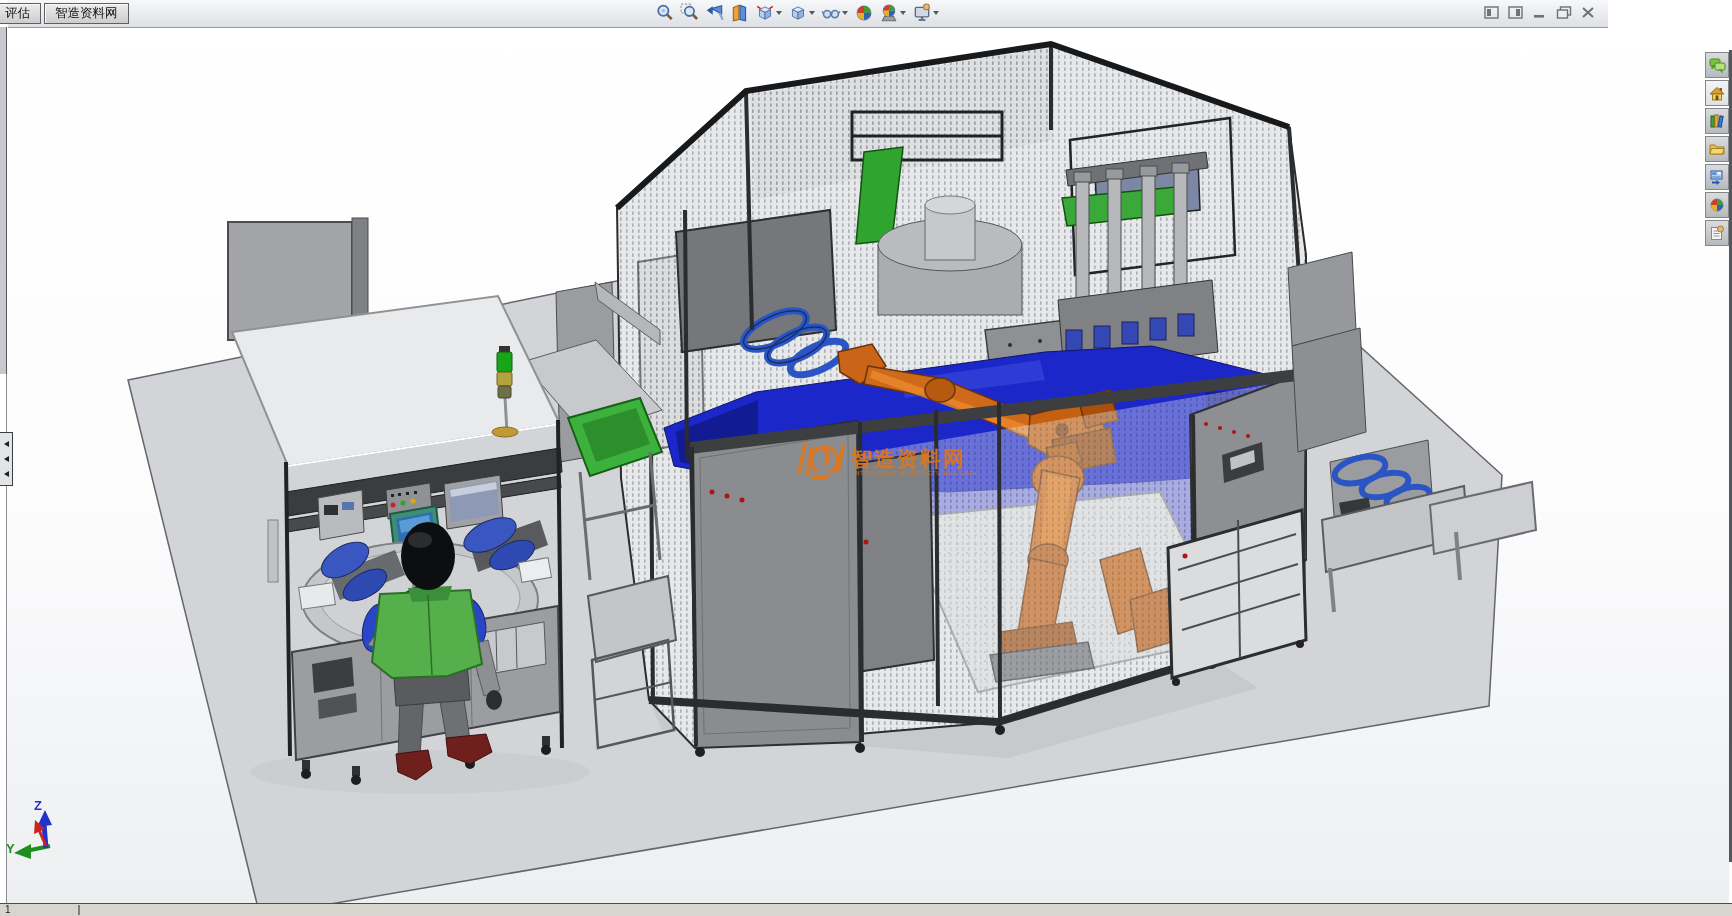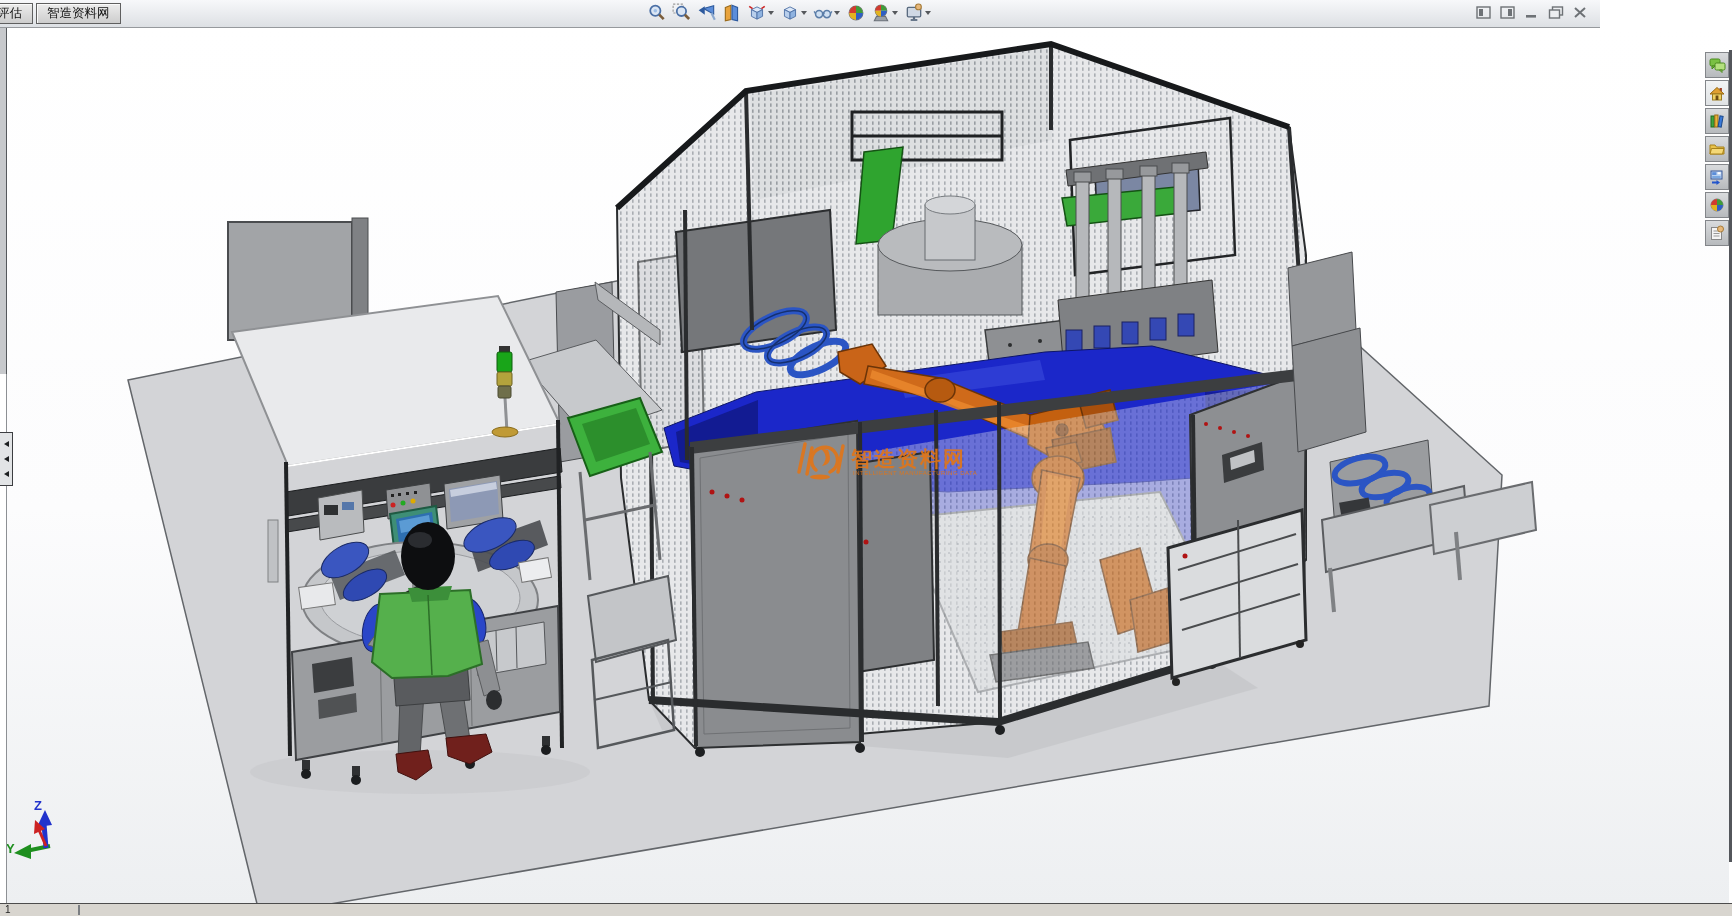--- a/index.html
+++ b/index.html
@@ -1,19 +1,19 @@
 <!DOCTYPE html>
 <html><head>
 <meta charset="utf-8">
 <style>
   html,body{margin:0;padding:0;background:#fff;}
   .app{position:relative;width:1732px;height:916px;overflow:hidden;
        font-family:"Liberation Sans",sans-serif;background:#fff;}
   
-  .topbar{position:absolute;left:0;top:0;width:1600px;height:27px;
+  .topbar{position:absolute;left:8px;top:0;width:1600px;height:27px;
           background:linear-gradient(#f7f8fa,#dde0e4);border-bottom:1px solid #96999d;z-index:30;}
   .cmd-tabs{position:absolute;left:-14px;top:3px;display:flex;gap:3px;}
   .cmd-tab{height:19px;padding:0 10px;display:flex;align-items:center;
            background:linear-gradient(#ececec,#cdcdcd);border:1px solid #5f5f5f;
            box-shadow:inset 1px 1px 0 #fafafa;font-size:12.5px;color:#111;white-space:nowrap;}
   .hud{position:absolute;left:646px;top:2px;display:flex;align-items:center;gap:3px;}
   .hud-btn{display:flex;align-items:center;border:none;background:transparent;padding:1px;margin:0;}
   .caret{width:0;height:0;border-left:3.5px solid transparent;border-right:3.5px solid transparent;
          border-top:4px solid #55585c;margin:0 1px;}
   .win-controls{position:absolute;right:13px;top:6px;display:flex;gap:9px;align-items:center;}

